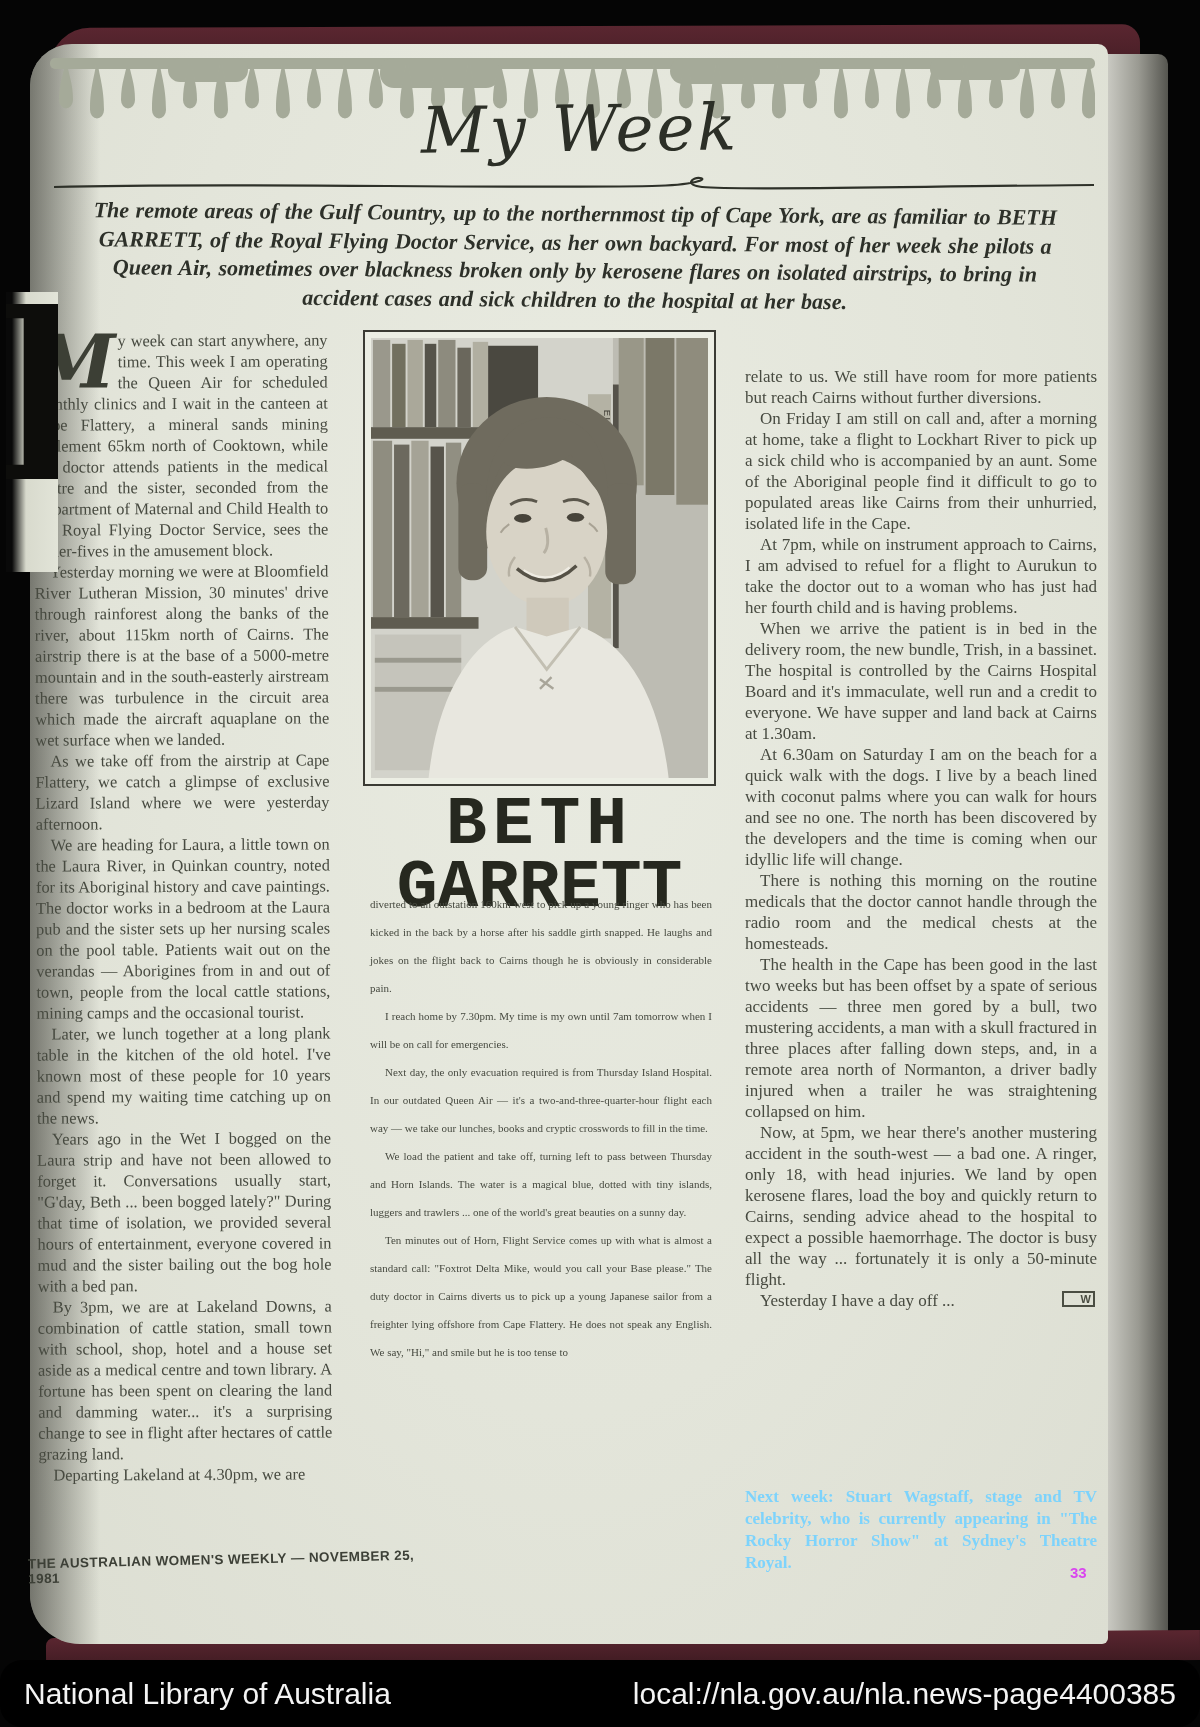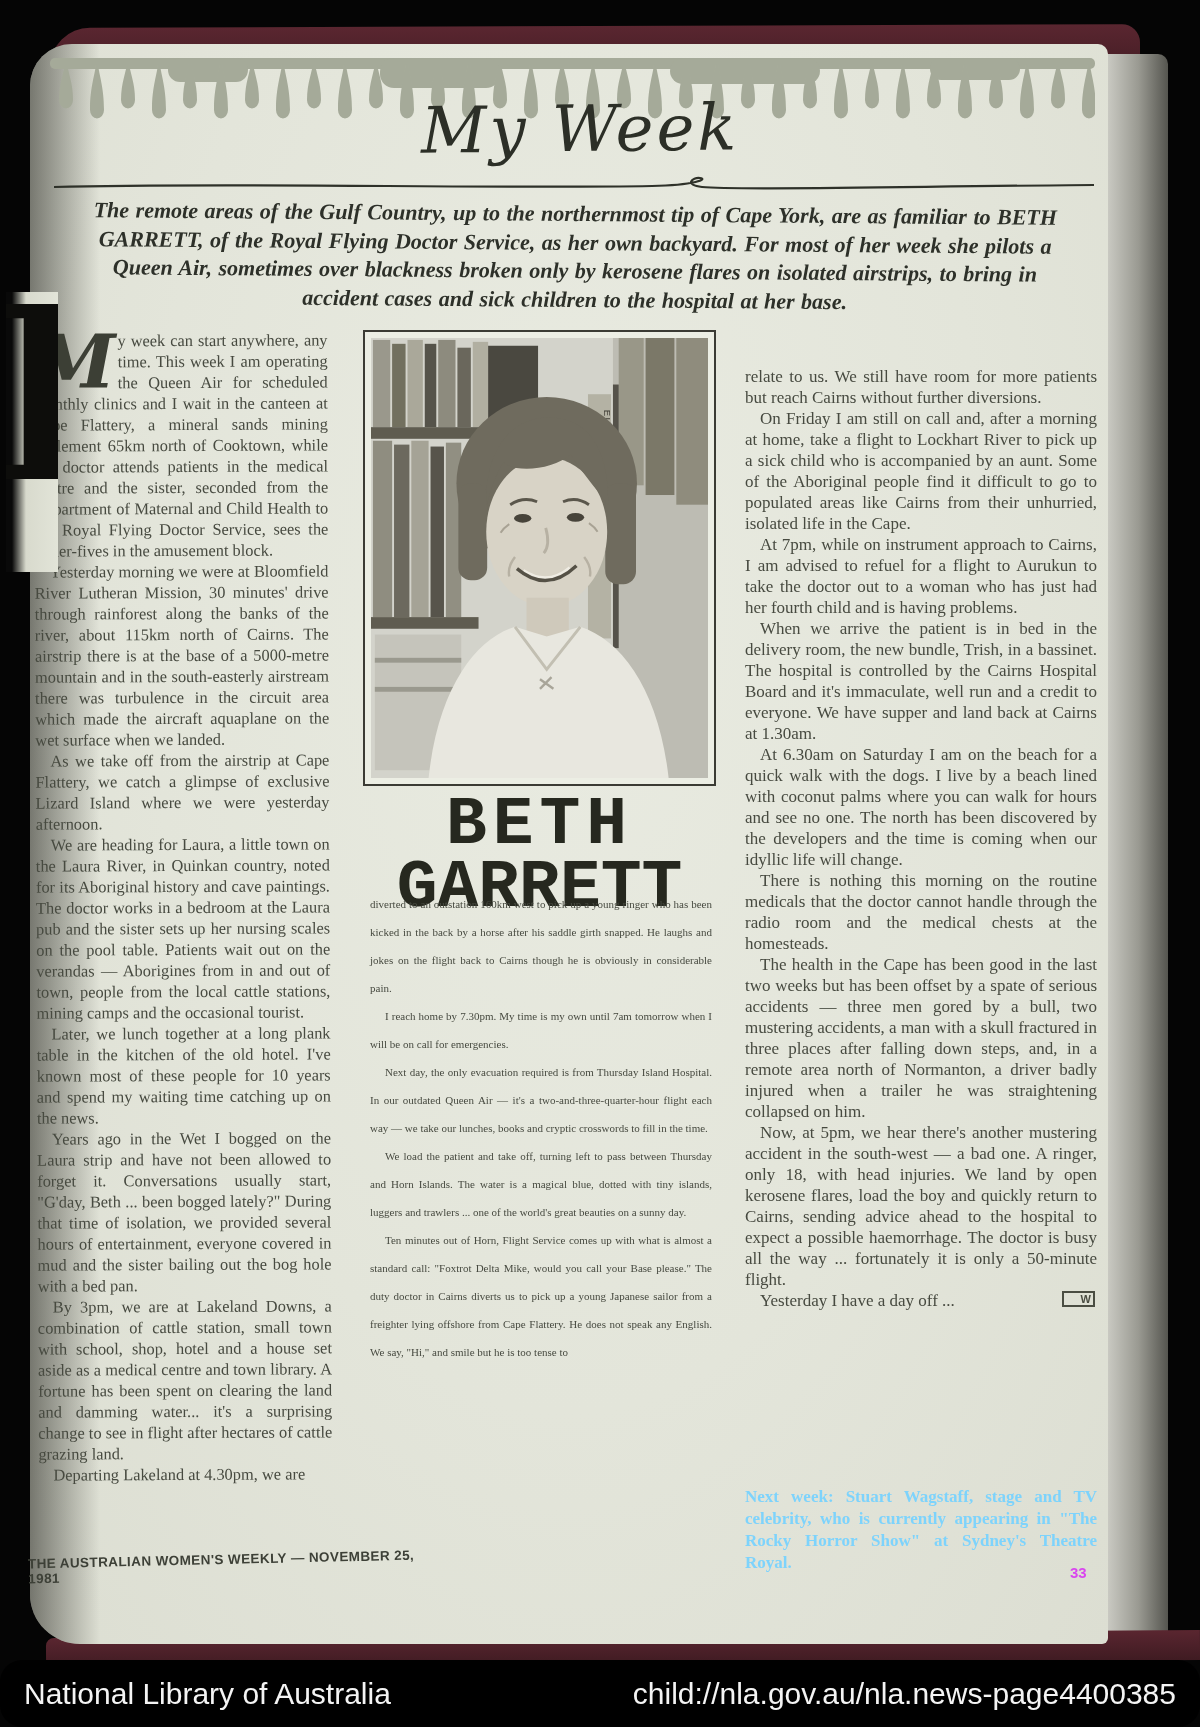--- a/index.html
+++ b/index.html
@@ -191,16 +191,16 @@
 
   <div class="mag-footer">THE AUSTRALIAN WOMEN'S WEEKLY  —  NOVEMBER 25, 1981</div>
   <div class="pagenum">33</div>
 
   <div class="edge-letter">
     <span>E</span>
   </div>
 
   <div class="nla-bar">
     <span>National Library of Australia</span>
-    <span>child://nla.gov.au/nla.news-page4400385</span>
+    <span>local://nla.gov.au/nla.news-page4400385</span>
   </div>
 
 </div>
 
 </body></html>

